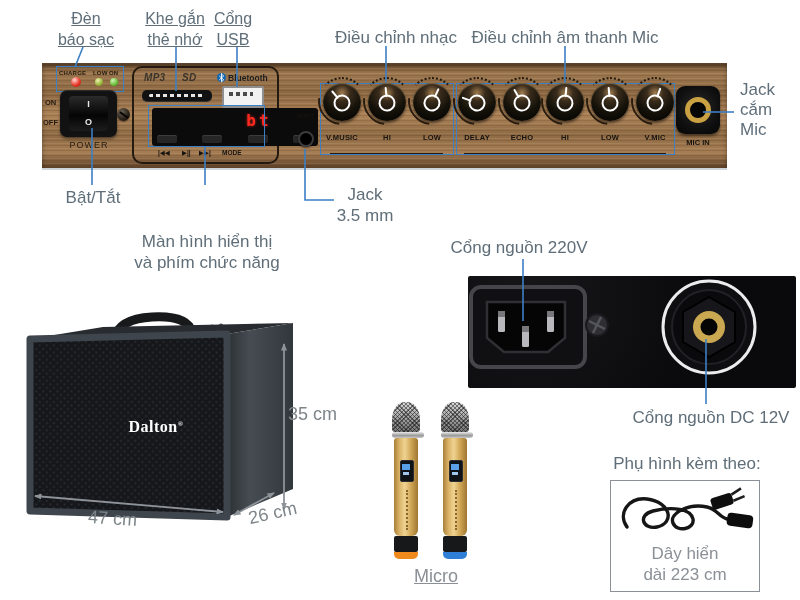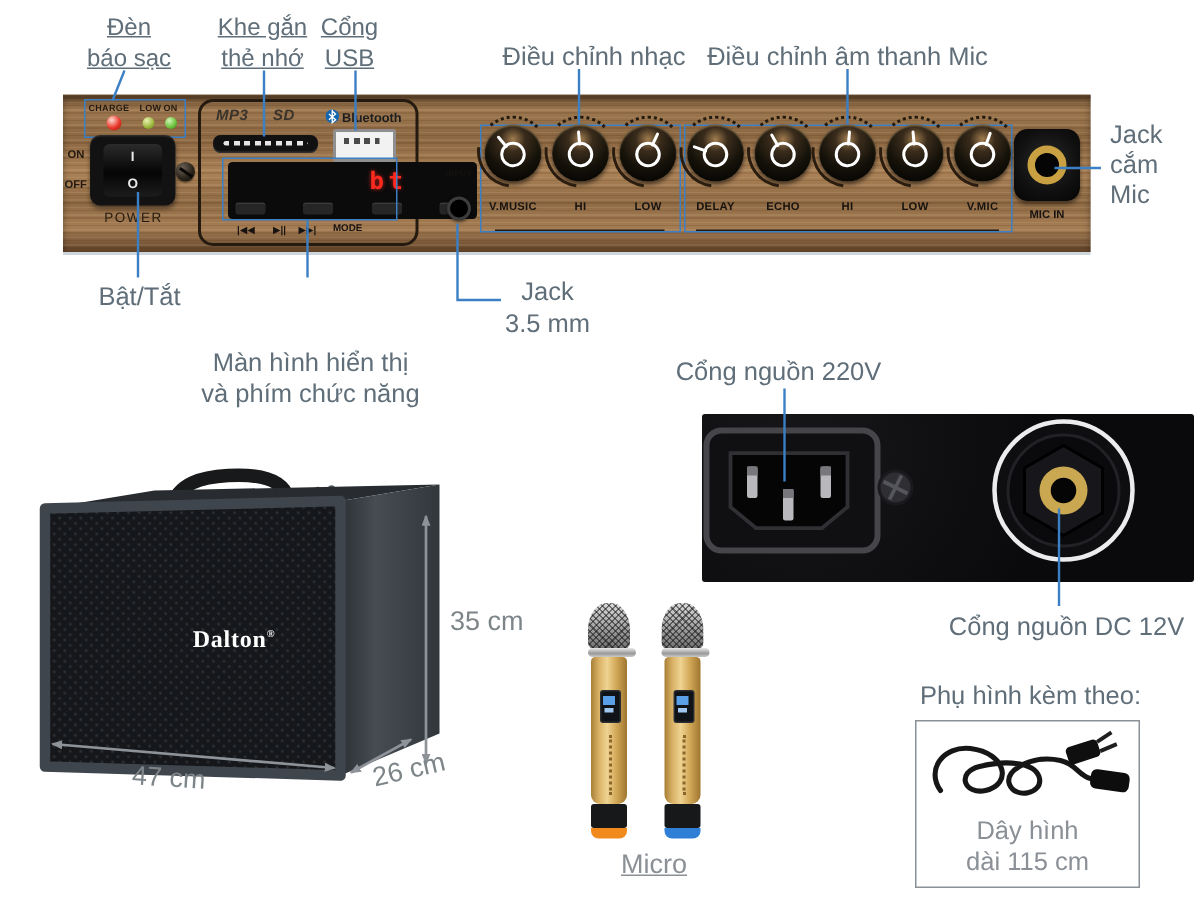--- a/index.html
+++ b/index.html
@@ -357,21 +357,21 @@
       <g stroke="#8d9399" stroke-width="1.8">
         <line x1="269" y1="34" x2="269" y2="199" marker-start="url(#arr)" marker-end="url(#arr)"></line>
         <line x1="20" y1="186" x2="208" y2="202" marker-start="url(#arr)" marker-end="url(#arr)"></line>
         <line x1="219" y1="205" x2="259" y2="183" marker-start="url(#arr)" marker-end="url(#arr)"></line>
       </g>
     </svg>
   </div>
   <div id="dalton">
     <span>Dalton</span><sup>®</sup>
   </div>
-  <div class="dim" style="left:300px;top:404px;text-align:right;">35 cm</div>
+  <div class="dim" style="left:288px;top:404px;text-align:right;">35 cm</div>
   <div class="dim" style="left:88px;top:509px;width:70px;transform:rotate(3.5deg);">47 cm</div>
   <div class="dim" style="left:248px;top:501px;width:66px;transform:rotate(-13deg);">26 cm</div>
 
   <div class="abs" style="left:390px;top:402px;width:96px;height:160px;">
     <div class="mic" style="left:2px;">
       <div class="head"></div>
       <div class="clamp"></div>
       <div class="body">
           <div class="screen"></div>
         </div>
@@ -394,22 +394,22 @@
   <div id="accbox">
     <svg width="144" height="56" viewBox="0 0 144 56" style="margin:4px auto 0 auto;">
       <path d="M14 42 C4 28 16 12 34 14 C58 17 62 38 44 42 C30 45 24 30 40 26 C60 21 78 24 80 34 C82 44 64 48 60 38 C56 28 76 18 94 22 C104 24 106 32 114 34" stroke="#161616" stroke-width="3.4" fill="none" stroke-linecap="round"></path>
       <g transform="rotate(-18 110 16)">
         <rect x="98" y="10" width="22" height="12" rx="3" fill="#0f0f0f"></rect>
         <line x1="120" y1="12.5" x2="131" y2="9.5" stroke="#1e1e1e" stroke-width="2.6"></line>
         <line x1="120" y1="19" x2="132" y2="18" stroke="#1e1e1e" stroke-width="2.6"></line>
       </g>
       <rect x="114" y="29" width="26" height="13" rx="4" fill="#0d0d0d" transform="rotate(8 127 35)"></rect>
     </svg>
-    <div class="acc-text" style="top:62px;">Dây hình</div>
-    <div class="acc-text" style="top:83px;">dài 115 cm</div>
+    <div class="acc-text" style="top:62px;">Dây hiển</div>
+    <div class="acc-text" style="top:83px;">dài 223 cm</div>
   </div>
 
   <svg class="abs" style="left:0;top:0;pointer-events:none;" width="800" height="600" viewBox="0 0 800 600">
     <g stroke="#3b7fc4" stroke-width="1.6" fill="none">
       <line x1="83" y1="47" x2="75" y2="67"></line>
       <line x1="176" y1="47" x2="176" y2="91"></line>
       <line x1="237" y1="47" x2="237" y2="87"></line>
       <line x1="386" y1="46" x2="386" y2="83"></line>
       <line x1="565" y1="46" x2="565" y2="83"></line>
       <line x1="703" y1="112" x2="734" y2="112"></line>

